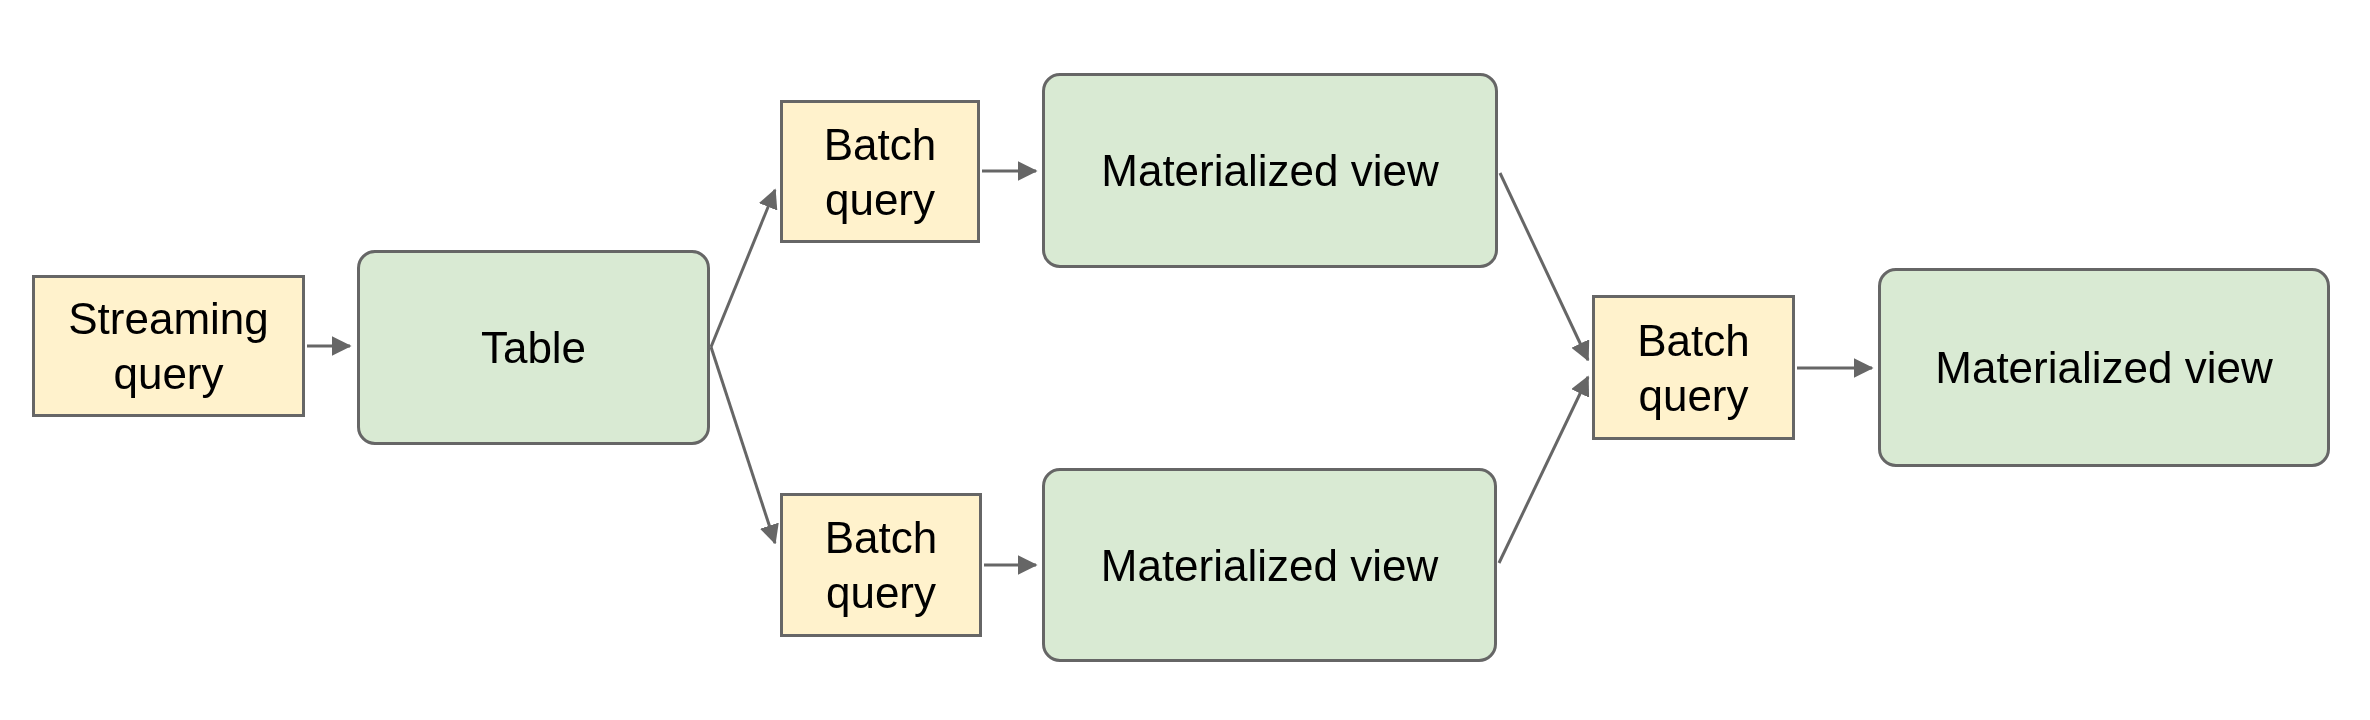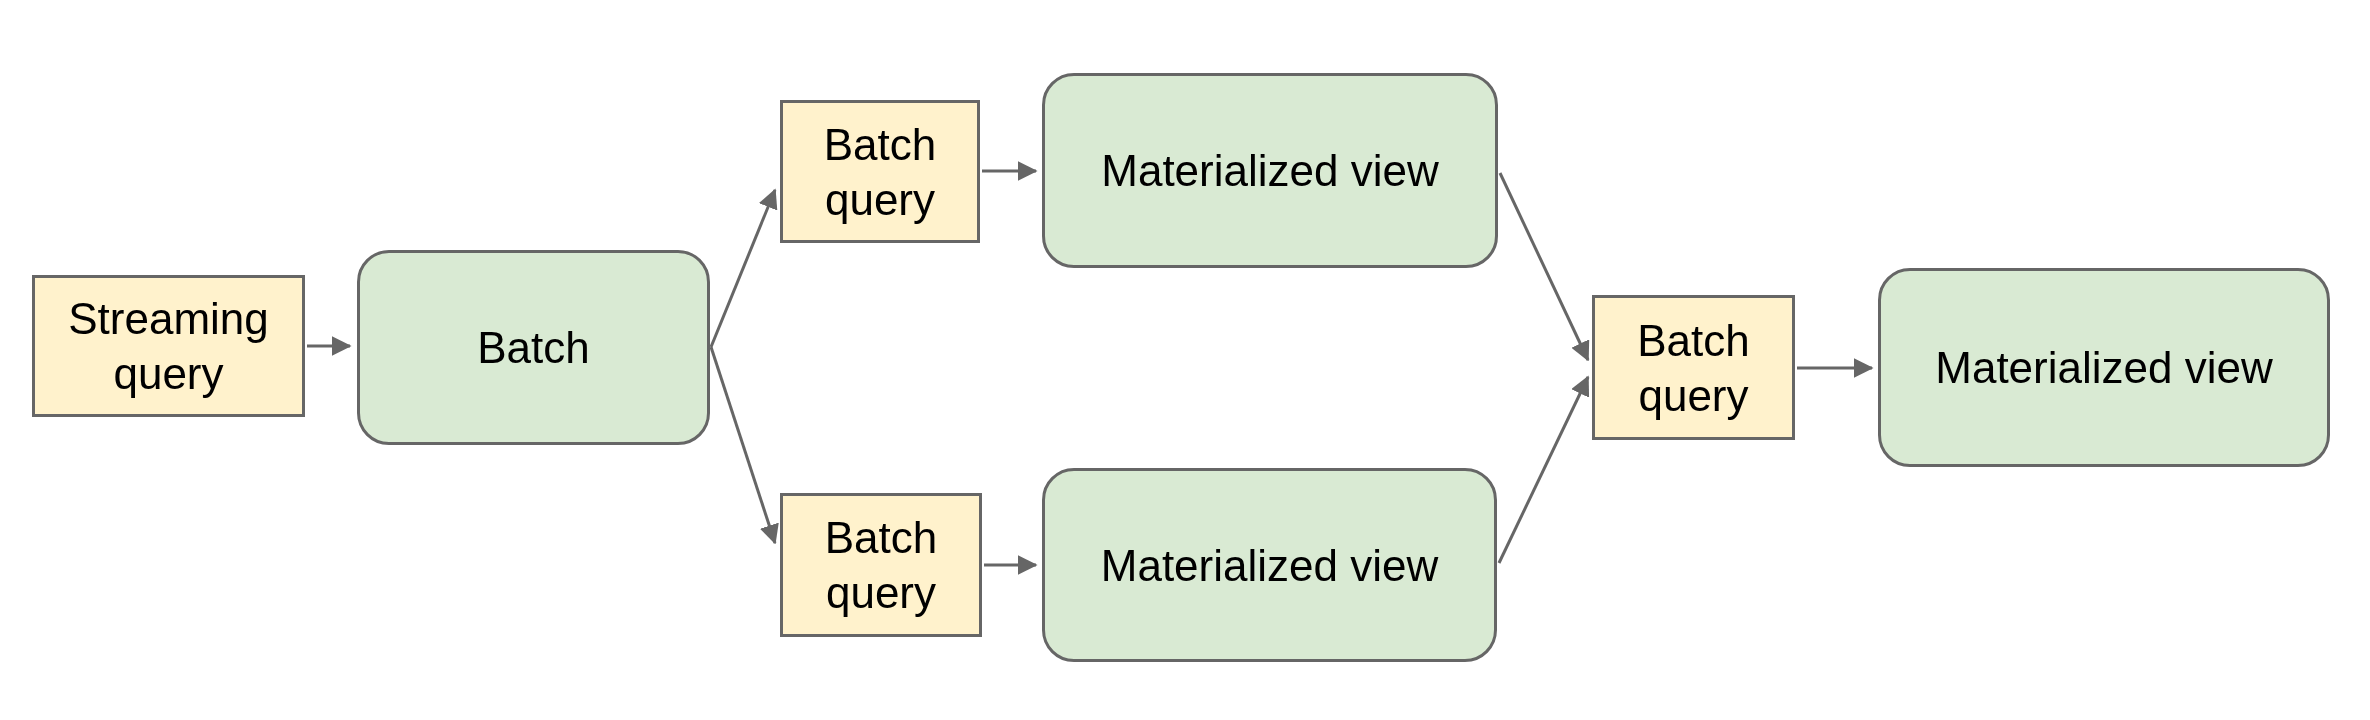--- a/index.html
+++ b/index.html
@@ -44,21 +44,21 @@
     padding: 6px 16px;
   }
   .node.query {
     background: var(--query-fill);
     border: 3px solid var(--shape-border);
     justify-content: flex-end;
   }
   .node.store {
     background: var(--store-fill);
     border: 3px solid var(--shape-border);
-    border-radius: 32px;
+    border-radius: 18px;
   }
   .node .label {
     display: block;
     width: 100%;
   }
 </style>
 </head>
 <body>
 
 <div class="canvas">
@@ -77,21 +77,21 @@
       <line x1="1500" y1="173" x2="1588" y2="360" stroke="#666666" stroke-width="3" marker-end="url(#arrowhead)"></line>
       <line x1="1499" y1="563" x2="1588" y2="377" stroke="#666666" stroke-width="3" marker-end="url(#arrowhead)"></line>
       <line x1="1797" y1="368" x2="1872" y2="368" stroke="#666666" stroke-width="3" marker-end="url(#arrowhead)"></line>
     </svg>
 
   <div class="node query" style="left: 32px; top: 275px; width: 273px; height: 142px;">
     <span class="label">Streaming query</span>
   </div>
 
   <div class="node store" style="left: 357px; top: 250px; width: 353px; height: 195px;">
-    <span class="label">Batch</span>
+    <span class="label">Table</span>
   </div>
 
   <div class="node query" style="left: 780px; top: 100px; width: 200px; height: 143px;">
     <span class="label">Batch query</span>
   </div>
 
   <div class="node store" style="left: 1042px; top: 73px; width: 456px; height: 195px;">
     <span class="label">Materialized view</span>
   </div>
 

